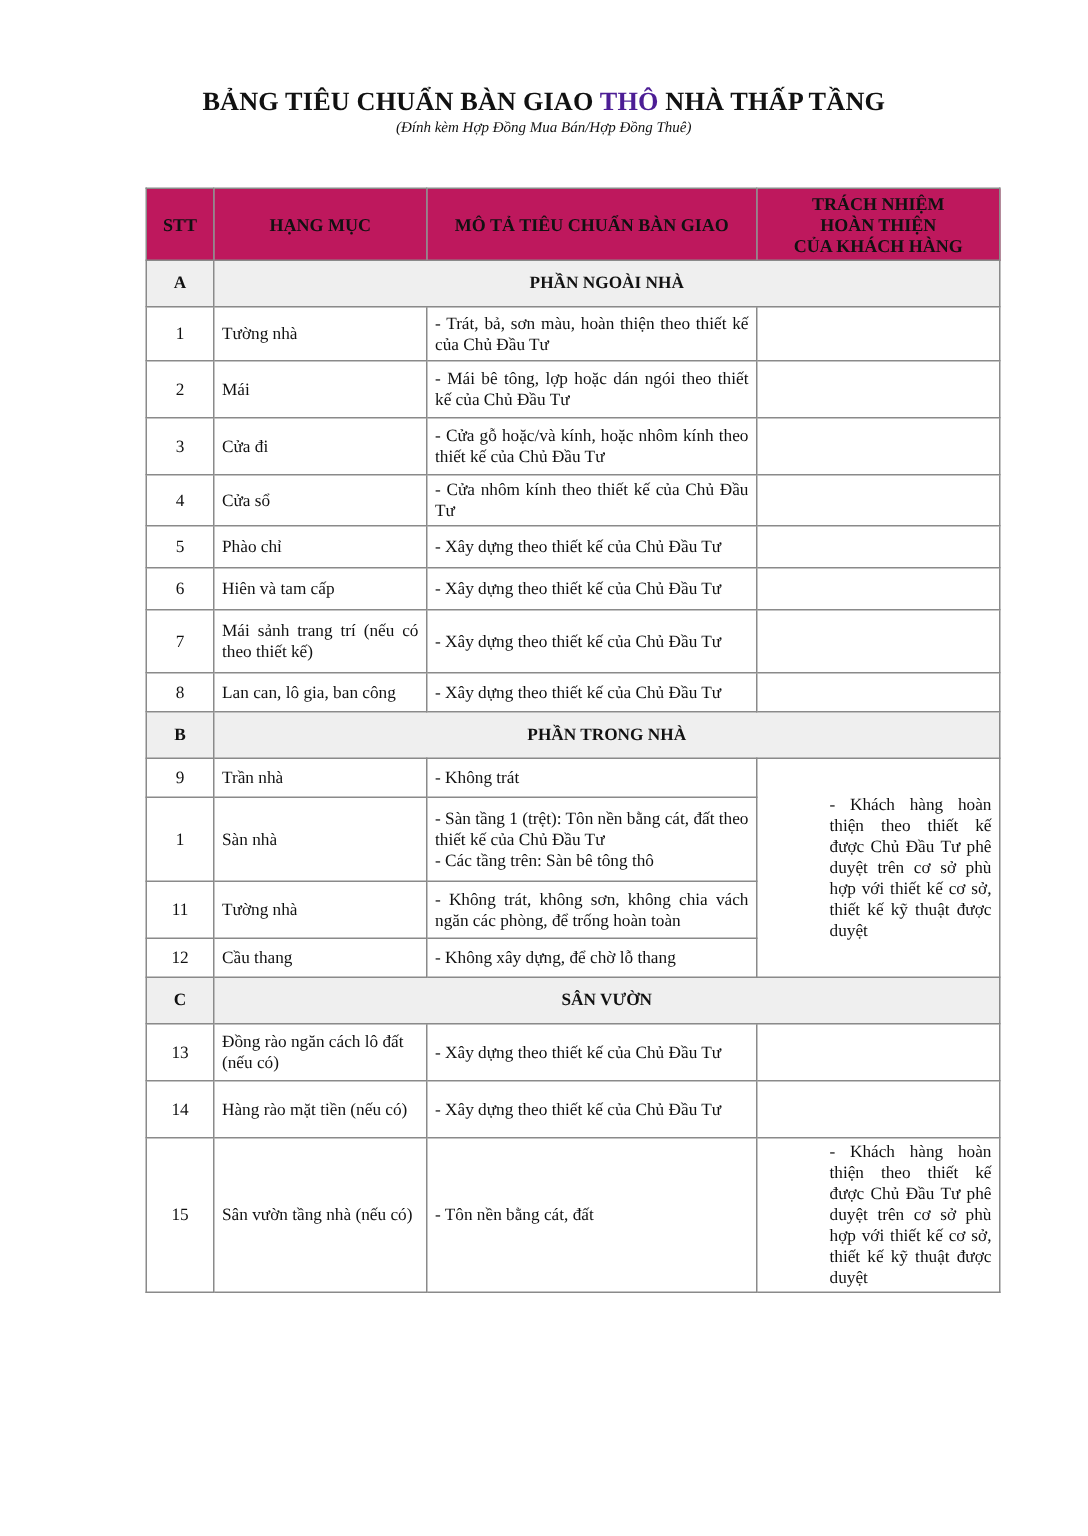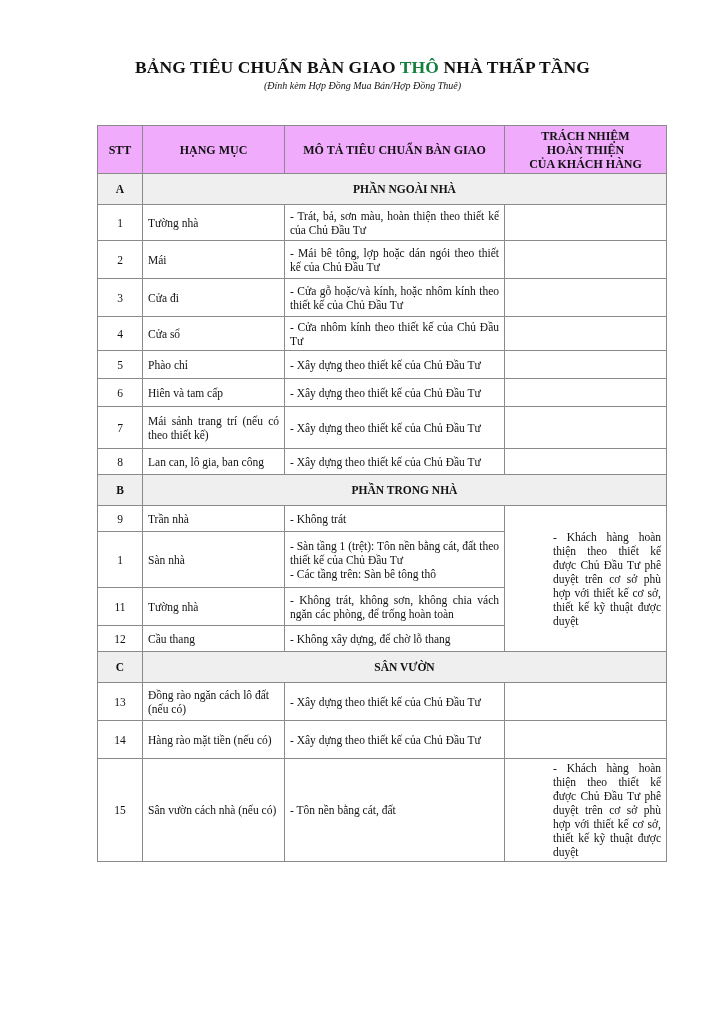--- a/index.html
+++ b/index.html
@@ -1,22 +1,22 @@
 <!DOCTYPE html>
 <html><head>
 <meta charset="utf-8">
 <style>
   html, body { margin:0; padding:0; background:#ffffff; }
   body { width:725px; height:1024px; position:relative; font-family:"Liberation Serif", serif; color:#111; overflow:hidden; }
   .title { position:absolute; top:57px; left:0; width:725px; text-align:center; font-weight:bold; font-size:17.5px; letter-spacing:0.1px; }
-  .title .red { color:#15803d; }
+  .title .red { color:#4c1d95; }
   .subtitle { position:absolute; top:80px; left:0; width:725px; text-align:center; font-style:italic; font-size:10px; }
   table { position:absolute; left:97px; top:125px; width:569px; border-collapse:collapse; font-size:11.5px; table-layout:fixed; }
   td, th { border:1px solid #8a8a8a; padding:2px 5px; vertical-align:middle; line-height:14px; }
-  th { background:#f0abfc; font-weight:bold; font-size:12px; }
+  th { background:#be185d; font-weight:bold; font-size:12px; }
   .hdr-row { height:48px; }
   .sec td { background:#efefef; font-weight:bold; height:26px;text-align:center; }
   .sec td.code { text-align:center; }
   td.stt { text-align:center; }
   td.desc { text-align:justify; }
   td.resp { text-align:justify;padding-left:48px; }
 </style>
 </head>
 <body>
 
@@ -128,18 +128,18 @@
     <td></td>
   </tr>
   <tr style="height:38px">
     <td class="stt">14</td>
     <td class="desc">Hàng rào mặt tiền (nếu có)</td>
     <td>- Xây dựng theo thiết kế của Chủ Đầu Tư</td>
     <td></td>
   </tr>
   <tr style="height:103px">
     <td class="stt">15</td>
-    <td class="desc">Sân vườn cách nhà (nếu có)</td>
+    <td class="desc">Sân vườn tầng nhà (nếu có)</td>
     <td>- Tôn nền bằng cát, đất</td>
     <td class="resp">- Khách hàng hoàn thiện theo thiết kế được Chủ Đầu Tư phê duyệt trên cơ sở phù hợp với thiết kế cơ sở, thiết kế kỹ thuật được duyệt</td>
   </tr>
 </tbody>
   </table>
 
 </body></html>

